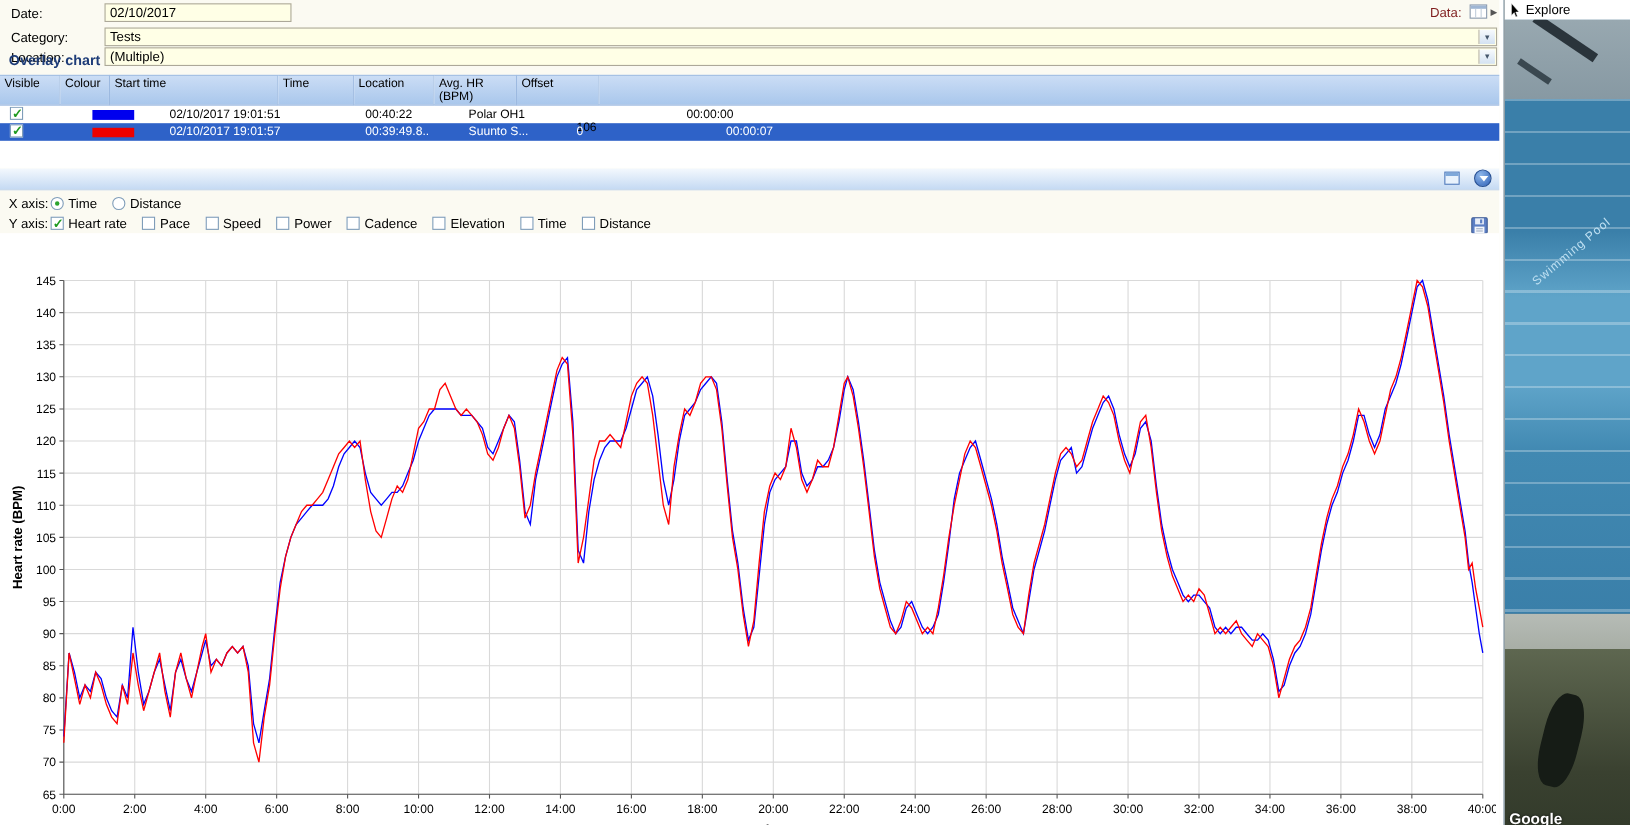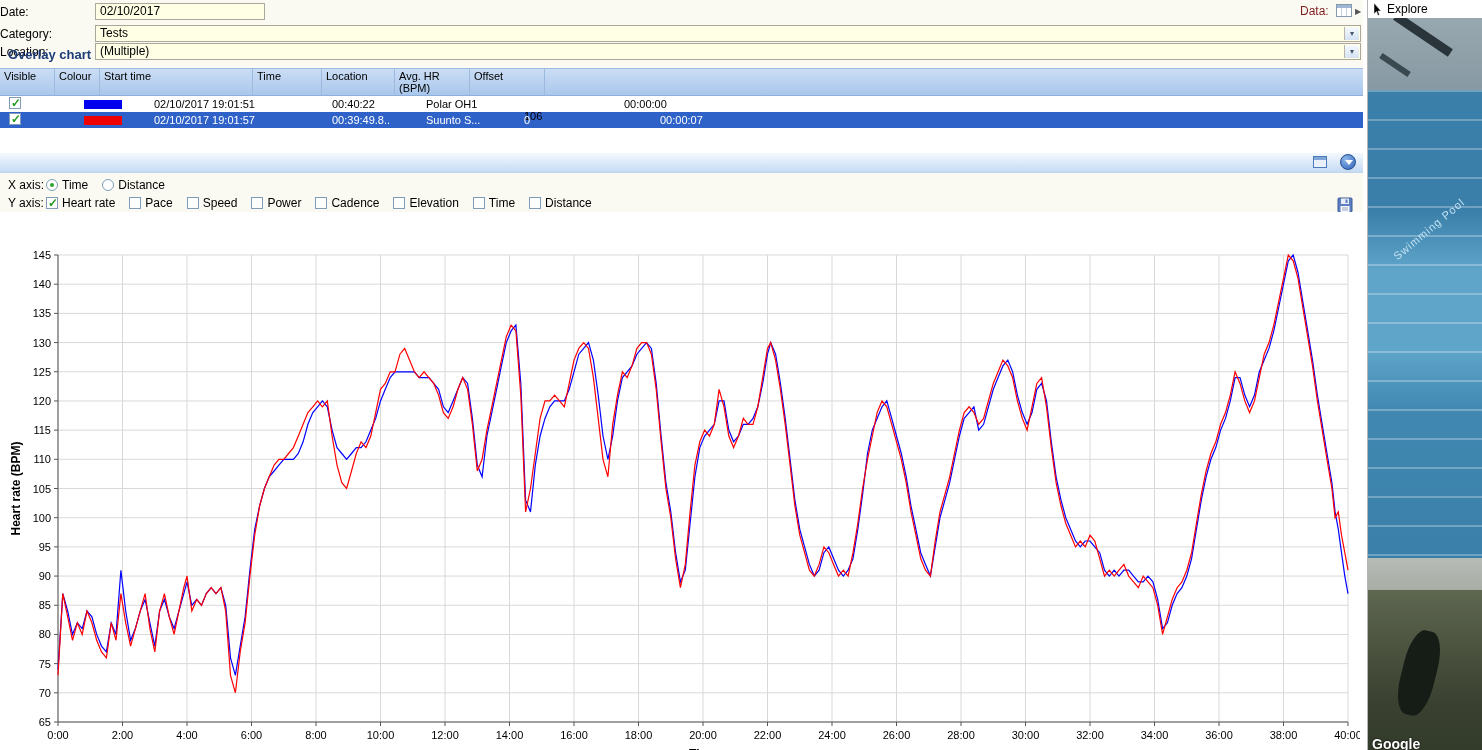--- a/index.html
+++ b/index.html
@@ -2,21 +2,21 @@
 <html><head>
 <meta charset="utf-8">
 <style>
   * { box-sizing: border-box; margin: 0; padding: 0; }
   html,body { width:1482px; height:750px; overflow:hidden; background:#fff; }
   .app { position:relative; width:1482px; height:750px; font-family:"Liberation Sans",sans-serif; font-size:12px; color:#000; background:#fff; overflow:hidden; }
 
   
   .main { position:absolute; left:0; top:0; width:1363px; height:750px; background:#FBFAF2; }
 
-  .flabel { position:absolute; left:0; height:16px; line-height:16px;text-align:center; }
+  .flabel { position:absolute; left:10px; height:16px; line-height:16px;text-align:center; }
   .field { position:absolute; height:17px; background:#FFFFE6; border:1px solid #ACA899; line-height:15px; padding:0 4px; overflow:hidden; white-space:nowrap; }
   .combo-btn { position:absolute; top:1px; right:1px; width:15px; height:13px; background:linear-gradient(#F7FAFD,#D4E2F2); border-left:1px solid #B9B5AA; font-size:8px; color:#44566B; text-align:center; line-height:13px; cursor:default; }
 
   .data-label { position:absolute; left:1300px; top:4px; color:#7f1d1d; }
   .grid-icon { position:absolute; width:16px; height:13px; border:1px solid #8A9AAE; background:
       linear-gradient(#fff,#fff); }
   .grid-icon::before { content:""; position:absolute; left:0; top:0; right:0; height:3px; background:#9FB6D4; }
   .grid-icon::after { content:""; position:absolute; left:4px; top:3px; bottom:0; width:1px; background:#C4CFDC; box-shadow:5px 0 0 #C4CFDC; }
   .tiny-arrow { position:absolute; font-size:8px; color:#555; }
 

